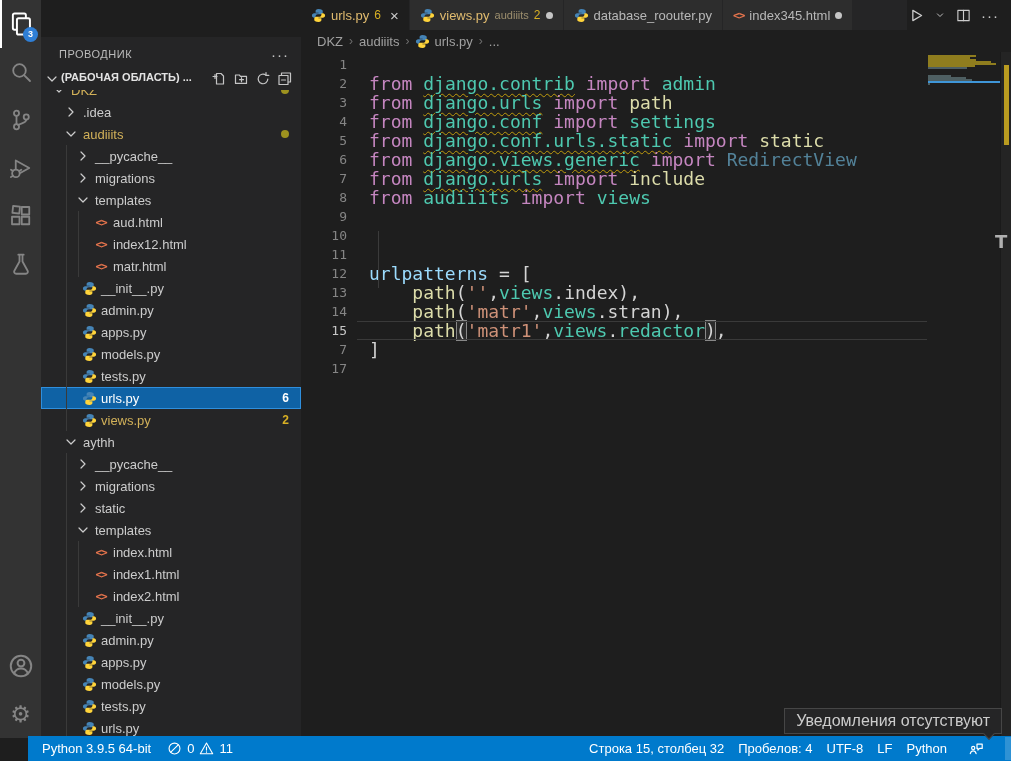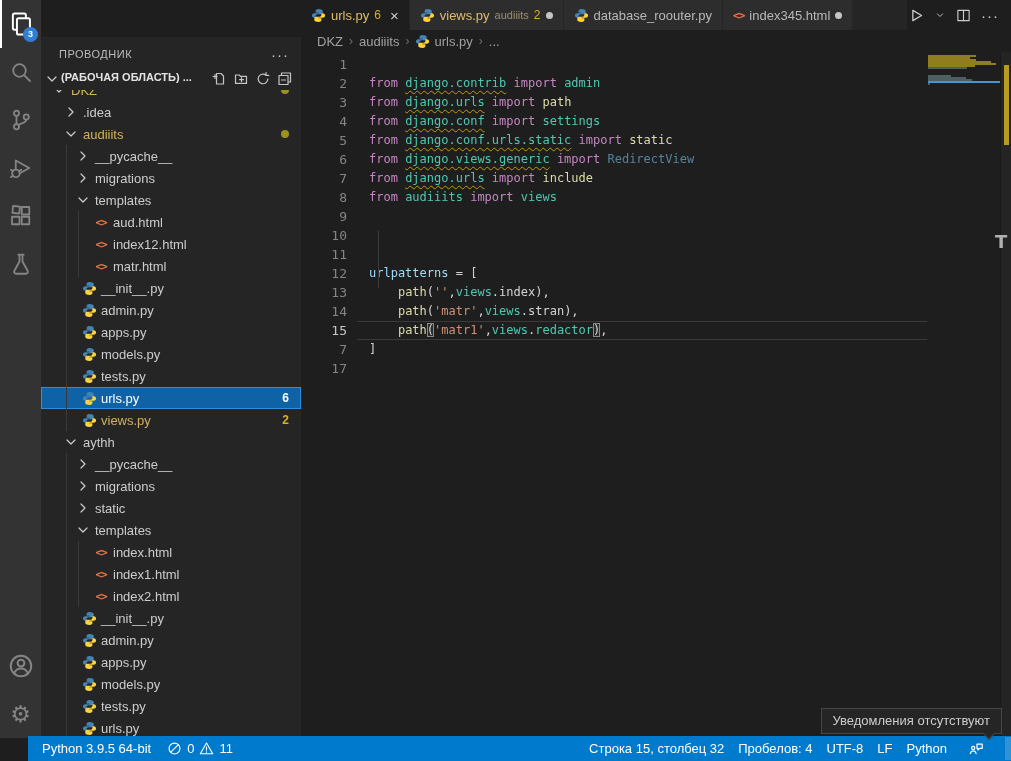--- a/index.html
+++ b/index.html
@@ -62,21 +62,21 @@
   .tab-actions .ellipsis{ font-size:15px; letter-spacing:1px; cursor:pointer; }
   .breadcrumb{ height:22px; display:flex; align-items:center; gap:6px; padding-left:16px; font-size:13px; color:#a0a0a0; }
   .breadcrumb .sep{ color:#6e6e6e; font-size:12px; }
   .breadcrumb .bc-item{ cursor:pointer; display:flex; align-items:center; gap:4px; }
   
   .code-area{ position:absolute; left:0; top:52px; width:710px; height:686px; padding-top:3px;
     font-family:"DejaVu Sans Mono","Liberation Mono",monospace; }
   .code-line{ height:19px; display:flex; position:relative; }
   .code-line .ln{ width:46px; text-align:right; font-size:13px; line-height:19px; color:#858585; flex:0 0 46px; cursor:pointer; }
   .code-line.current .ln{ color:#c6c6c6; }
-  .code-line .lc{ padding-left:22px; font-size:12px; line-height:19px; white-space:pre; }
+  .code-line .lc{ padding-left:22px; font-size:18px; line-height:19px; white-space:pre; }
   .code-line.current::after{ content:''; position:absolute; left:56px; right:84px; top:0; bottom:0;
     border-top:1px solid #3a3a3a; border-bottom:1px solid #3a3a3a; pointer-events:none; }
   .tok-k{ color:#C586C0; }
   .tok-m{ color:#4EC9B0; text-decoration:underline wavy #bf9b0d; text-decoration-thickness:1px; text-underline-offset:3px; }
   .tok-M{ color:#4EC9B0; }
   .tok-f{ color:#DCDCAA; }
   .tok-s{ color:#CE9178; }
   .tok-v{ color:#9CDCFE; }
   .tok-p{ color:#D4D4D4; }
   .tok-d{ color:#7dd3fc; opacity:.55; }
@@ -92,21 +92,21 @@
   
   .statusbar{ position:absolute; left:0; bottom:0; width:1011px; height:25px; background:#007acc; color:#ffffff;
     display:flex; align-items:center; font-size:13px;margin-left:28px; }
   .sb-left{ display:flex; align-items:center; gap:16px; padding-left:14px; }
   .sb-right{ margin-left:auto; display:flex; align-items:center; gap:14px; padding-right:4px; }
   .sb-item{ cursor:pointer; display:flex; align-items:center; gap:5px; white-space:nowrap; }
   .sb-icon-cell{ height:23px; display:flex; align-items:center; padding:0 7px; cursor:pointer; }
   .sb-icon-cell.hover{ background:rgba(255,255,255,.18); }
   
   .tooltip{ position:absolute; right:9px; bottom:27px; height:26px; line-height:24px; padding:0 11px;
-    background:#252526; border:1px solid #464646; color:#cccccc; font-size:13px; white-space:nowrap; }
+    background:#252526; border:1px solid #464646; color:#cccccc; font-size:16px; white-space:nowrap; }
   .tooltip-arrow{ position:absolute; right:18px; bottom:23px; width:8px; height:8px; background:#252526;
     border-right:1px solid #464646; border-bottom:1px solid #464646; transform:rotate(45deg); }
   .icon svg{ display:block; }
 </style>
 </head>
 <body>
 
 <div id="app">
 
   <div class="activitybar">

